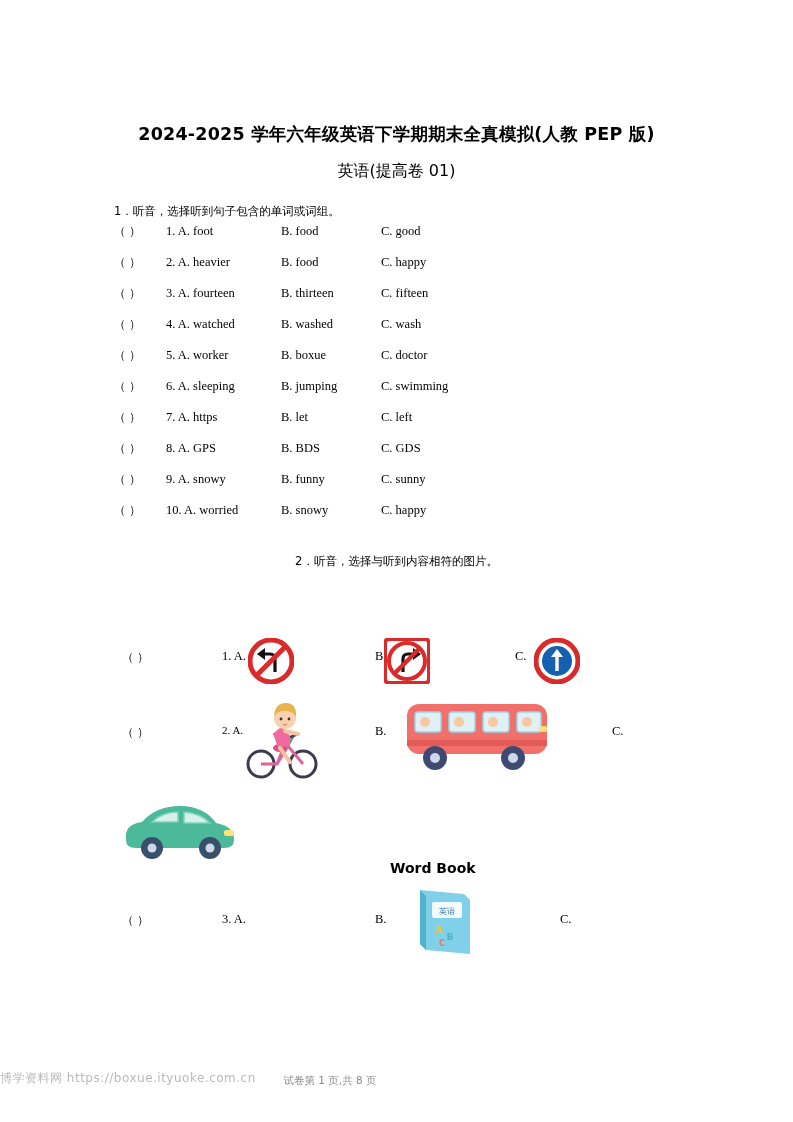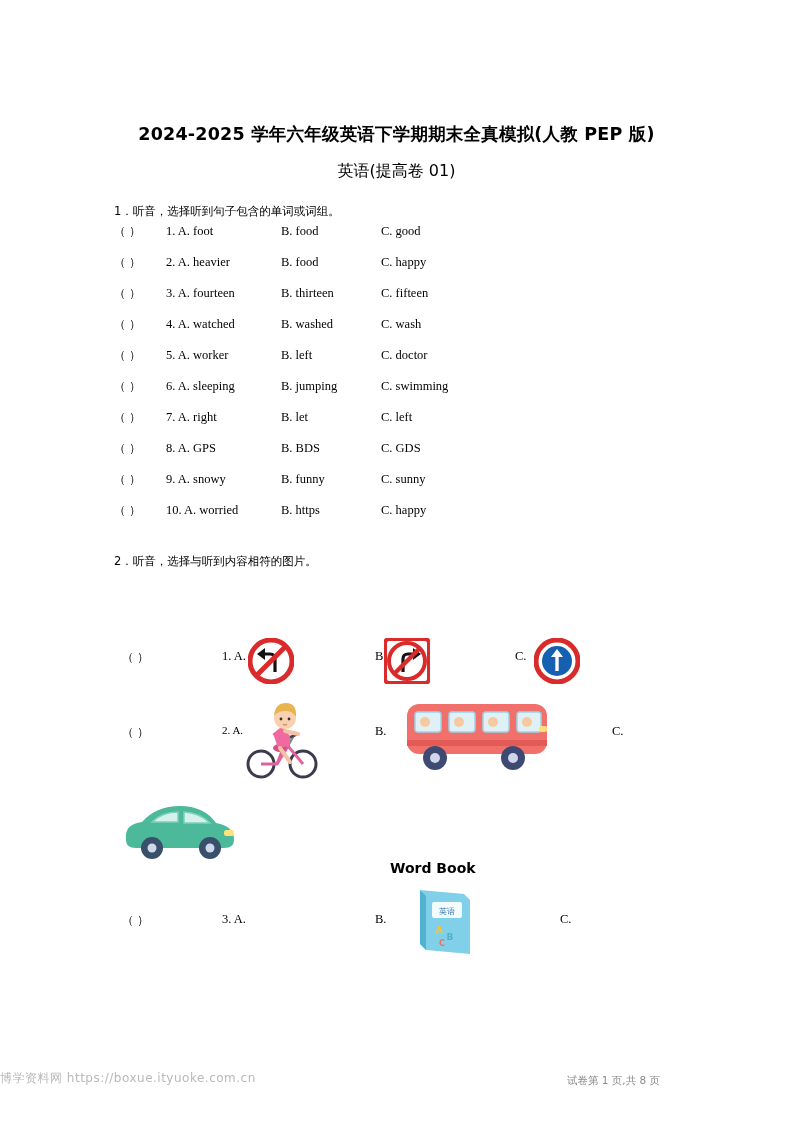--- a/index.html
+++ b/index.html
@@ -71,21 +71,21 @@
   .optC { flex: 0 0 auto; }
   .pic-label {
     font-family: "DejaVu Sans", sans-serif;
     font-size: 11.5px;
   }
   .footer {
     position: absolute;
     left: 0;
     top: 1074px;
     width: 660px;
-    text-align: right;
+    text-align: center;
     font-family: "DejaVu Sans", sans-serif;
     font-size: 10.5px;
     color: #8a8a8a;
   }
   .watermark {
     position: absolute;
     left: 0;
     top: 1070px;
     width: 793px;
     text-align: left;
@@ -135,34 +135,34 @@
       <div class="q-row">
         <span class="paren">（      ）</span>
         <span class="optA"><span>4.</span> <span>A. watched</span></span>
         <span class="optB">B. washed</span>
         <span class="optC">C. wash</span>
       </div>
 
       <div class="q-row">
         <span class="paren">（      ）</span>
         <span class="optA"><span>5.</span> <span>A. worker</span></span>
-        <span class="optB">B. left</span>
+        <span class="optB">B. boxue</span>
         <span class="optC">C. doctor</span>
       </div>
 
       <div class="q-row">
         <span class="paren">（      ）</span>
         <span class="optA"><span>6.</span> <span>A. sleeping</span></span>
         <span class="optB">B. jumping</span>
         <span class="optC">C. swimming</span>
       </div>
 
       <div class="q-row">
         <span class="paren">（      ）</span>
-        <span class="optA"><span>7.</span> <span>A. right</span></span>
+        <span class="optA"><span>7.</span> <span>A. https</span></span>
         <span class="optB">B. let</span>
         <span class="optC">C. left</span>
       </div>
 
       <div class="q-row">
         <span class="paren">（      ）</span>
         <span class="optA"><span>8.</span> <span>A. GPS</span></span>
         <span class="optB">B. BDS</span>
         <span class="optC">C. GDS</span>
       </div>
@@ -170,27 +170,27 @@
       <div class="q-row">
         <span class="paren">（      ）</span>
         <span class="optA"><span>9.</span> <span>A. snowy</span></span>
         <span class="optB">B. funny</span>
         <span class="optC">C. sunny</span>
       </div>
 
       <div class="q-row">
         <span class="paren">（      ）</span>
         <span class="optA"><span>10.</span> <span>A. worried</span></span>
-        <span class="optB">B. https</span>
+        <span class="optB">B. snowy</span>
         <span class="optC">C. happy</span>
       </div>
 
     </div>
 
-    <div class="section-head" style="margin-top:18px;">2．听音，选择与听到内容相符的图片。</div>
+    <div class="section-head" style="margin-top:18px;text-align:center;">2．听音，选择与听到内容相符的图片。</div>
 
   </div>
 
   <div class="ic" style="left:122px; top:638px; width:560px; height:46px;">
     <span class="pic-label" style="position:absolute; left:0; top:12px;">（         ）</span>
     <span style="position:absolute; left:100px; top:11px; font-size:12.5px;"><span>1.</span> <span>A.</span></span>
 
     <span class="ic" style="left:126px; top:0;">
       <svg width="46" height="46" viewBox="0 0 46 46">
         <circle cx="23" cy="23" r="21" fill="#ffffff" stroke="#d92b2b" stroke-width="5"></circle>

